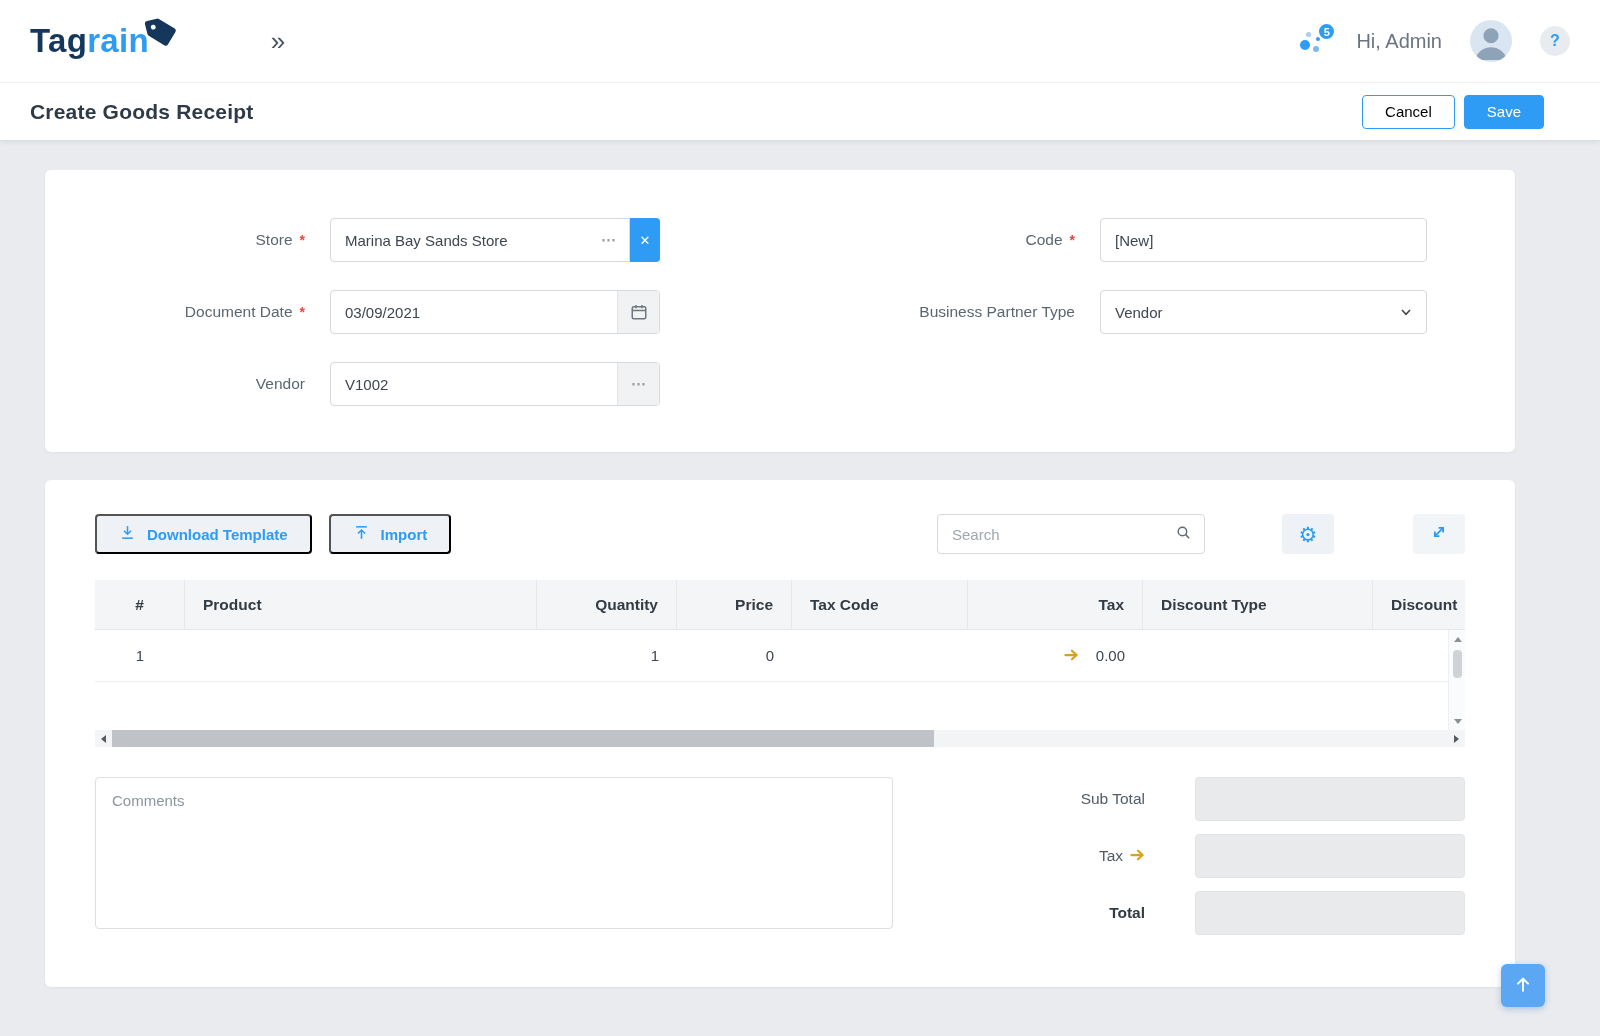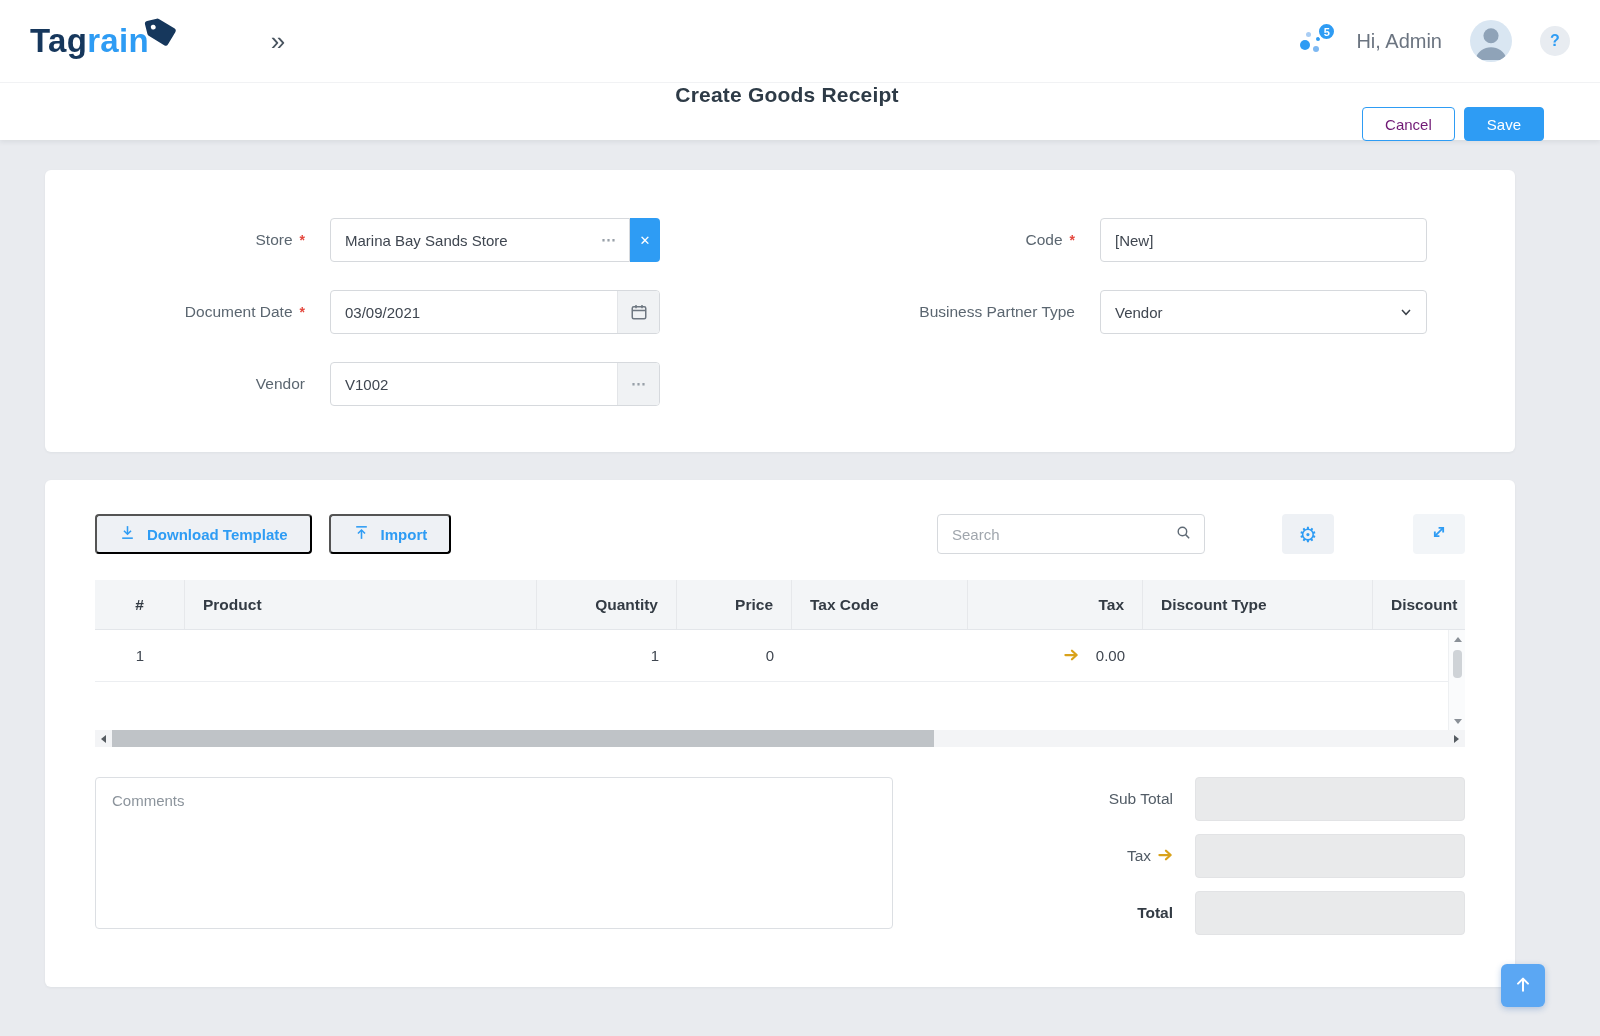--- a/index.html
+++ b/index.html
@@ -37,29 +37,29 @@
   .greeting { font-size:20px; color:#6b7480; }
   .avatar { width:42px; height:42px; border-radius:50%; overflow:hidden; flex:0 0 auto; cursor:pointer; }
   .help {
     width:30px; height:30px; border-radius:50%; background:#e8ecf1; color:#2e9cf4;
     font-weight:700; font-size:16px; display:flex; align-items:center; justify-content:center; cursor:pointer;
   }
   
   .titlebar {
     height:58px; background:#fff; display:flex; align-items:center;
     padding:0 56px 0 30px; border-top:1px solid #f1f2f4;
-    box-shadow:0 2px 5px rgba(30,40,50,.08); position:relative; z-index:2;flex-direction:column;
+    box-shadow:0 2px 5px rgba(30,40,50,.08); position:relative; z-index:2;
   }
   .page-title { font-size:21px; font-weight:600; color:#2e3b47; letter-spacing:.2px; }
   .actions { margin-left:auto; display:flex; gap:9px; }
   .btn {
     height:34px; padding:0 22px; border-radius:4px; font-size:15px; font-weight:500;
     display:inline-flex; align-items:center; cursor:pointer; font-family:inherit;
   }
-  .btn-outline { background:#fff; border:1px solid #2e9cf4; color:#701a75; }
+  .btn-outline { background:#fff; border:1px solid #2e9cf4; color:#000000; }
   .btn-primary { background:#2e9cf4; border:1px solid #2e9cf4; color:#fff; }
   
   .content { padding:30px 85px 40px 45px; }
   .card { background:#fff; border-radius:6px; box-shadow:0 1px 3px rgba(20,30,40,.05); }
   .card-form { padding:48px 50px 46px; margin-bottom:28px; }
   .form-grid { display:grid; grid-template-columns:1fr 1fr; row-gap:28px; column-gap:30px; }
   .form-row { display:flex; align-items:center; }
   .f-label {
     width:235px; display:flex; justify-content:flex-end; align-items:center;
     padding-right:25px; font-size:15.5px; color:#5b6670; flex:0 0 auto;
@@ -143,21 +143,21 @@
   .tri-right{width:0;height:0;border-top:4px solid transparent;border-bottom:4px solid transparent;border-left:5px solid #555b61;}
   .hthumb { position:absolute; left:17px; top:0; width:60%; height:17px; background:#bfc3c7; cursor:grab; }
   
   .bottom { display:flex; margin-top:30px; }
   .comments {
     width:798px; height:152px; border:1px solid #dcdfe3; border-radius:4px;
     padding:14px 16px; font-family:inherit; font-size:15px; color:#444; resize:none; outline:none;
   }
   .comments::placeholder { color:#8c949c; }
   .totals { margin-left:auto; display:flex; flex-direction:column; gap:13px; }
-  .tot-row { display:flex; align-items:center; }
+  .tot-row { display:flex; align-items:center;gap:28px; }
   .tot-label {
     width:162px; display:flex; justify-content:flex-end; align-items:center; gap:7px;
     padding-right:22px; font-size:15.5px; color:#525c66;
   }
   .tot-label.bold { font-weight:700; color:#333b44; }
   .tot-input { width:270px; height:44px; background:#e9eaeb; border:1px solid #e2e3e5; border-radius:4px; }
   
   .fab {
     position:absolute; right:55px; bottom:29px; width:44px; height:43px;
     background:#5ba7f3; border-radius:6px; display:flex; align-items:center; justify-content:center;

